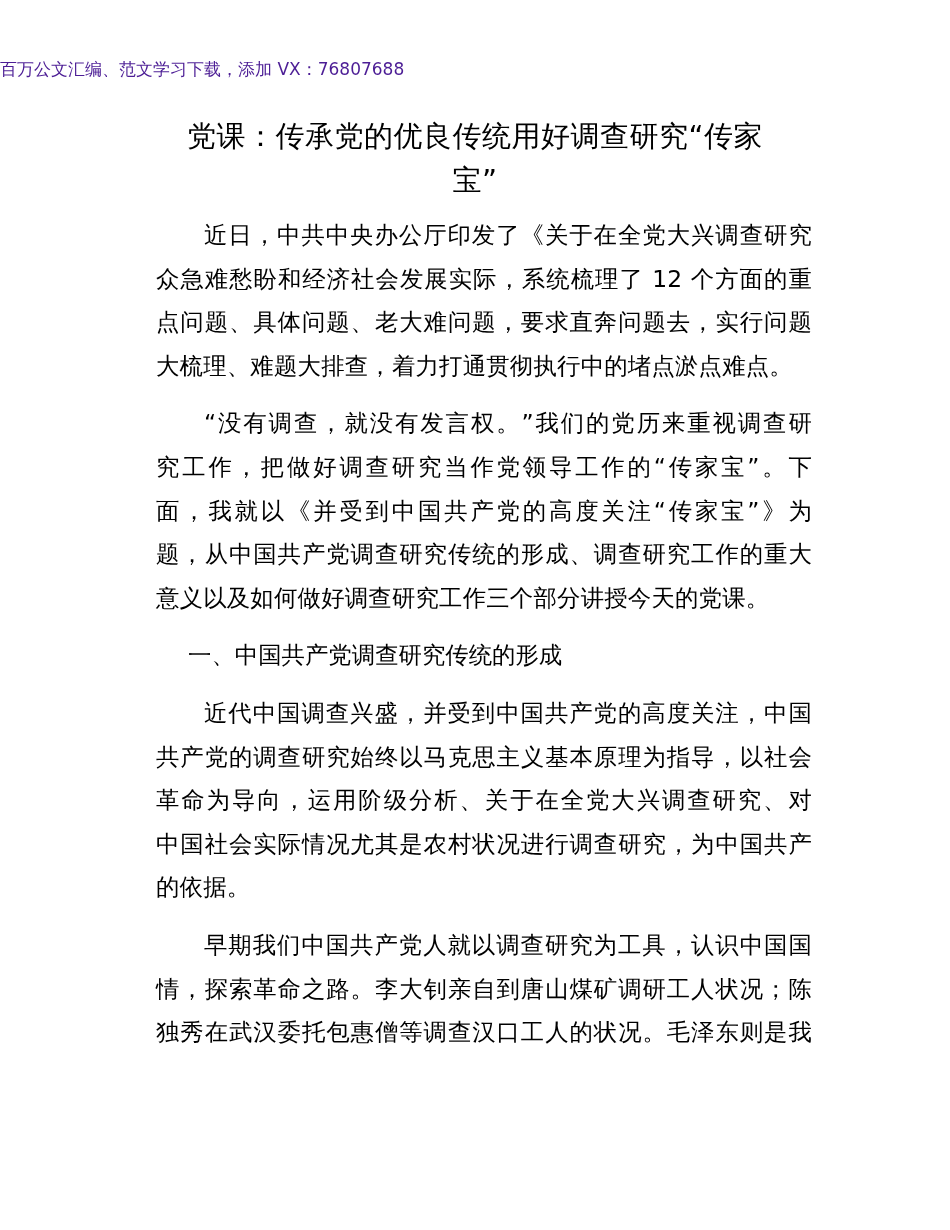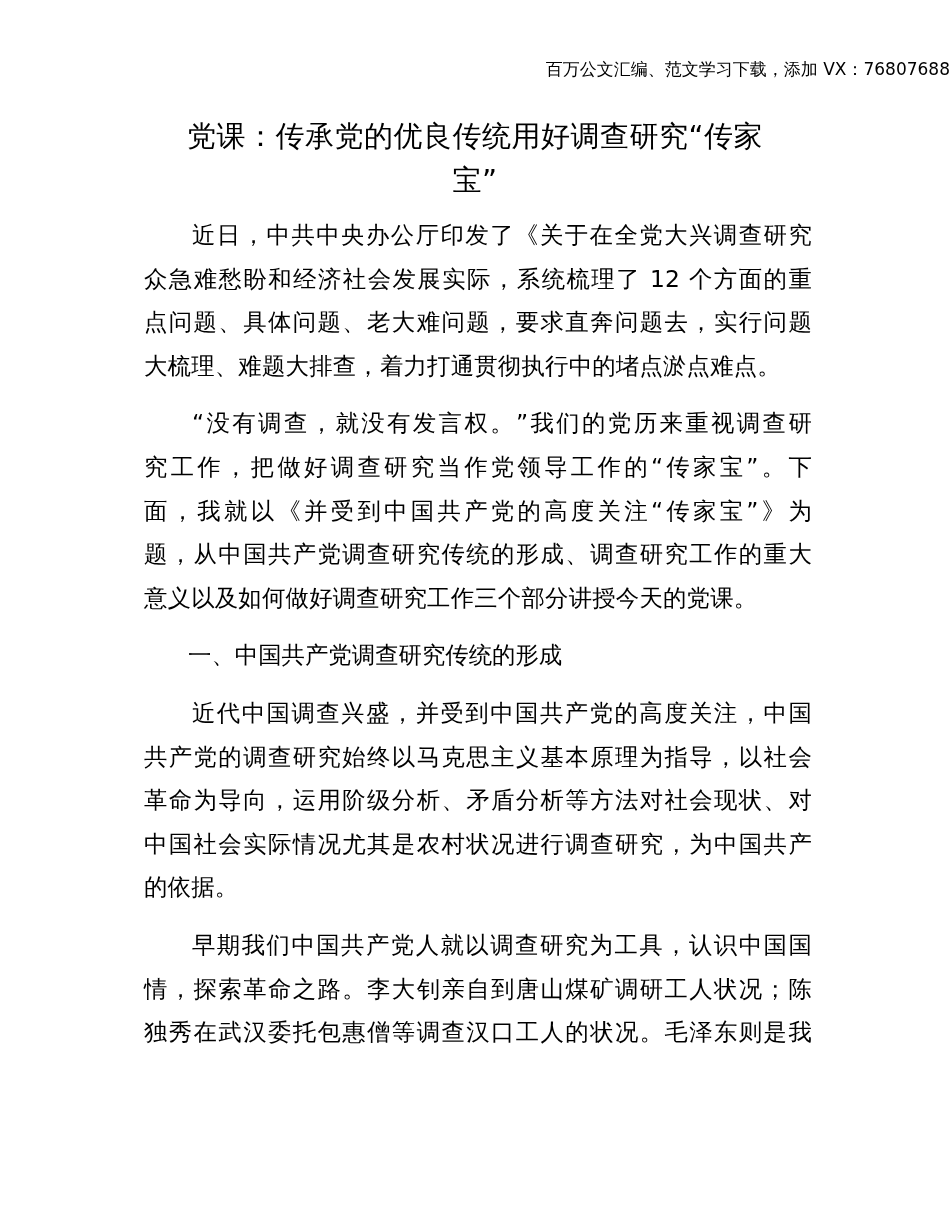--- a/index.html
+++ b/index.html
@@ -20,23 +20,23 @@
       left: 0; top: 0;
       width: 950px;
       height: 1230px;
       background: #ffffff;
     }
     .watermark {
       position: absolute;
       top: 56px;
       left: 0;
       width: 950px;
-      text-align: right;
+      text-align: left;
       font-size: 17px;
-      color: #000000;
+      color: #4c1d95;
       letter-spacing: 0px;
       line-height: 26px;
     }
     .title {
       position: absolute;
       top: 114px;
       left: 140px;
       width: 670px;
       text-align: center;
       font-size: 29px;
@@ -44,21 +44,21 @@
       letter-spacing: 0.5px;
       color: #000;
     }
     .body-text {
       position: absolute;
       left: 140px;
       top: 214px;
       width: 672px;
     }
     .para {
-      margin: 0 0 14px 4px;
+      margin: 0 0 14px 16px;
       font-size: 23.4px;
       line-height: 43.6px;
       text-indent: 48px;
       text-align: justify;
       text-justify: inter-character;
       word-break: break-all;
       letter-spacing: 0.2px;
     }
     .line {
       display: block;
@@ -107,21 +107,21 @@
       <span class="line">面，我就以《并受到中国共产党的高度关注“传家宝”》为</span>
       <span class="line">题，从中国共产党调查研究传统的形成、调查研究工作的重大</span>
       <span class="line last">意义以及如何做好调查研究工作三个部分讲授今天的党课。</span>
     </div>
 
     <div class="heading">一、中国共产党调查研究传统的形成</div>
 
     <div class="para" style="text-indent:0;">
       <span class="line first">近代中国调查兴盛，并受到中国共产党的高度关注，中国</span>
       <span class="line">共产党的调查研究始终以马克思主义基本原理为指导，以社会</span>
-      <span class="line">革命为导向，运用阶级分析、矛盾分析等方法对社会现状、对</span>
+      <span class="line">革命为导向，运用阶级分析、关于在全党大兴调查研究、对</span>
       <span class="line">中国社会实际情况尤其是农村状况进行调查研究，为中国共产</span>
       <span class="line last">的依据。</span>
     </div>
 
     <div class="para" style="text-indent:0;">
       <span class="line first">早期我们中国共产党人就以调查研究为工具，认识中国国</span>
       <span class="line">情，探索革命之路。李大钊亲自到唐山煤矿调研工人状况；陈</span>
       <span class="line">独秀在武汉委托包惠僧等调查汉口工人的状况。毛泽东则是我</span>
     </div>
 

